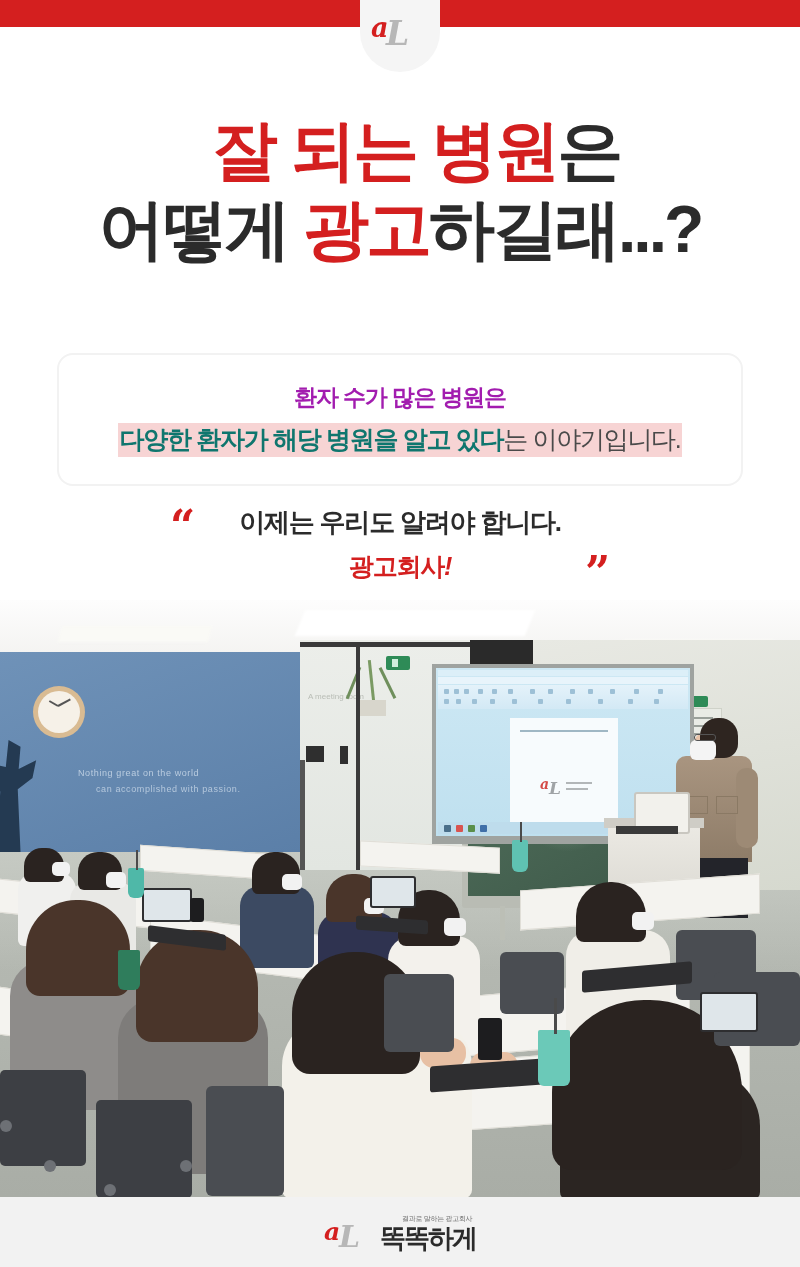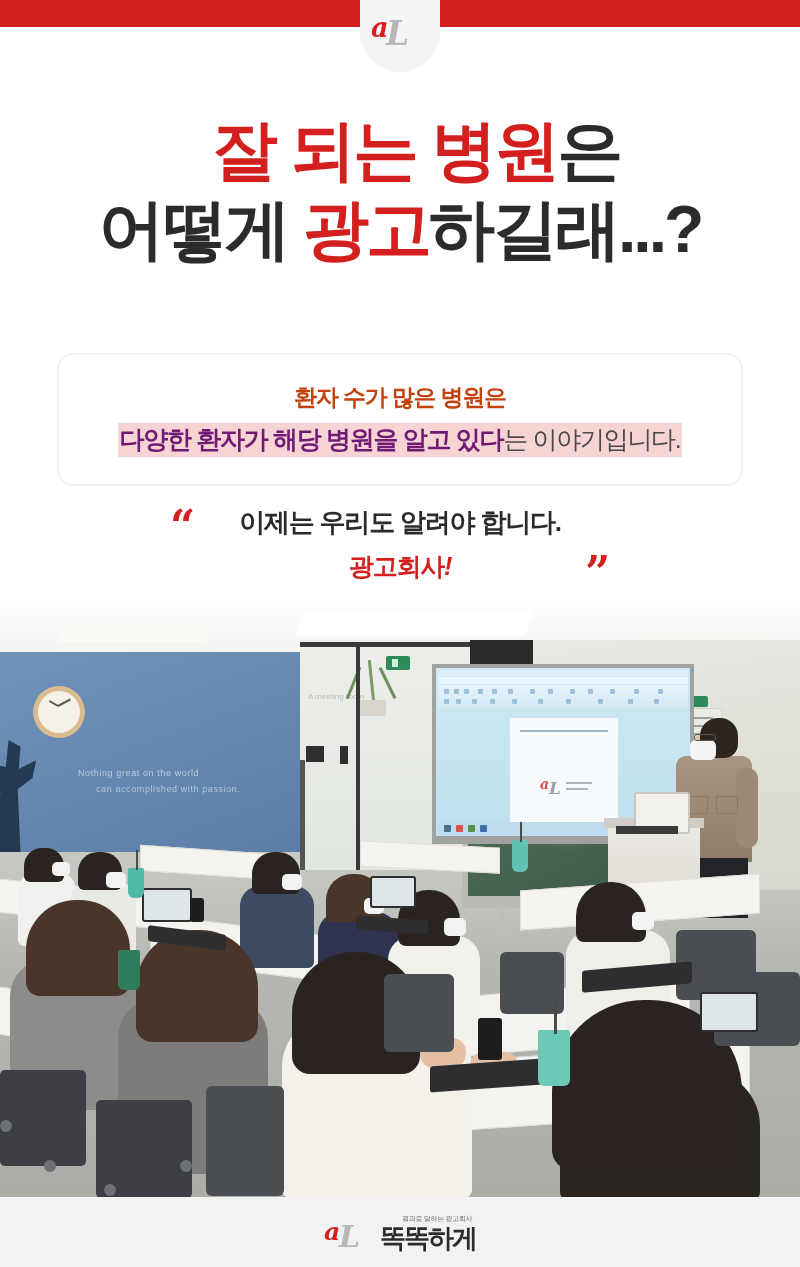--- a/index.html
+++ b/index.html
@@ -66,31 +66,31 @@
     border:2px solid #f2f2f2;
     border-radius:16px;
   }
   .sub-inner {
     width:100%; height:100%;
     display:flex; flex-direction:column;
     align-items:center; justify-content:center;
     gap:10px;
   }
   .sub-l1 {
-    font-size:23px; color:#c2410c; font-weight:600;
+    font-size:23px; color:#a21caf; font-weight:600;
     letter-spacing:-1.2px; white-space:nowrap;
   }
   .sub-l2 {
     font-size:25px; letter-spacing:-1.3px;
     white-space:nowrap;
     background:#f7d4d4;
     padding:1px 2px;
     line-height:1.25;
   }
-  .sub-strong { color:#701a75; font-weight:800; }
+  .sub-strong { color:#0f766e; font-weight:800; }
   .sub-weak   { color:#4a4a4a; font-weight:400; }
 
   
   .quote {
     position:absolute; top:497px; left:0;
     width:800px; height:100px;
   }
   .q-mark {
     position:absolute;
     color:#d41f1f; font-weight:900;

